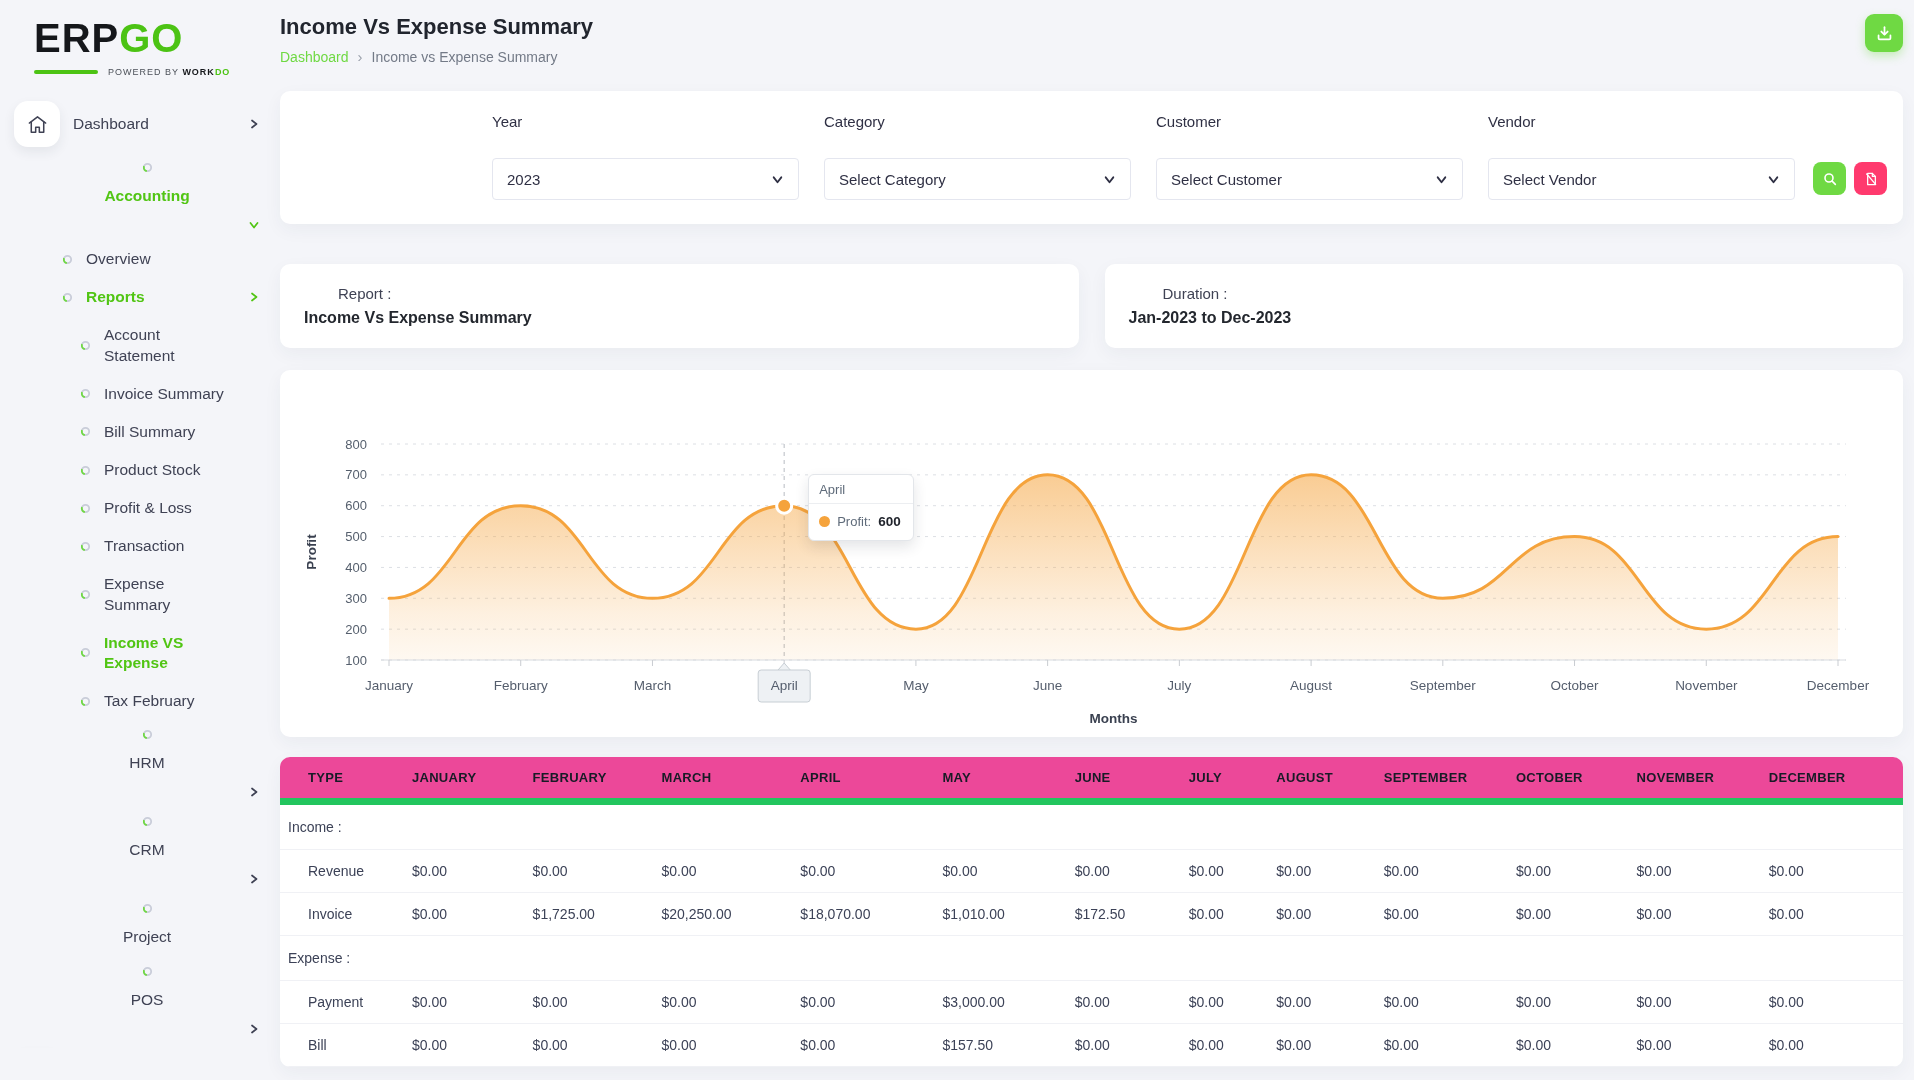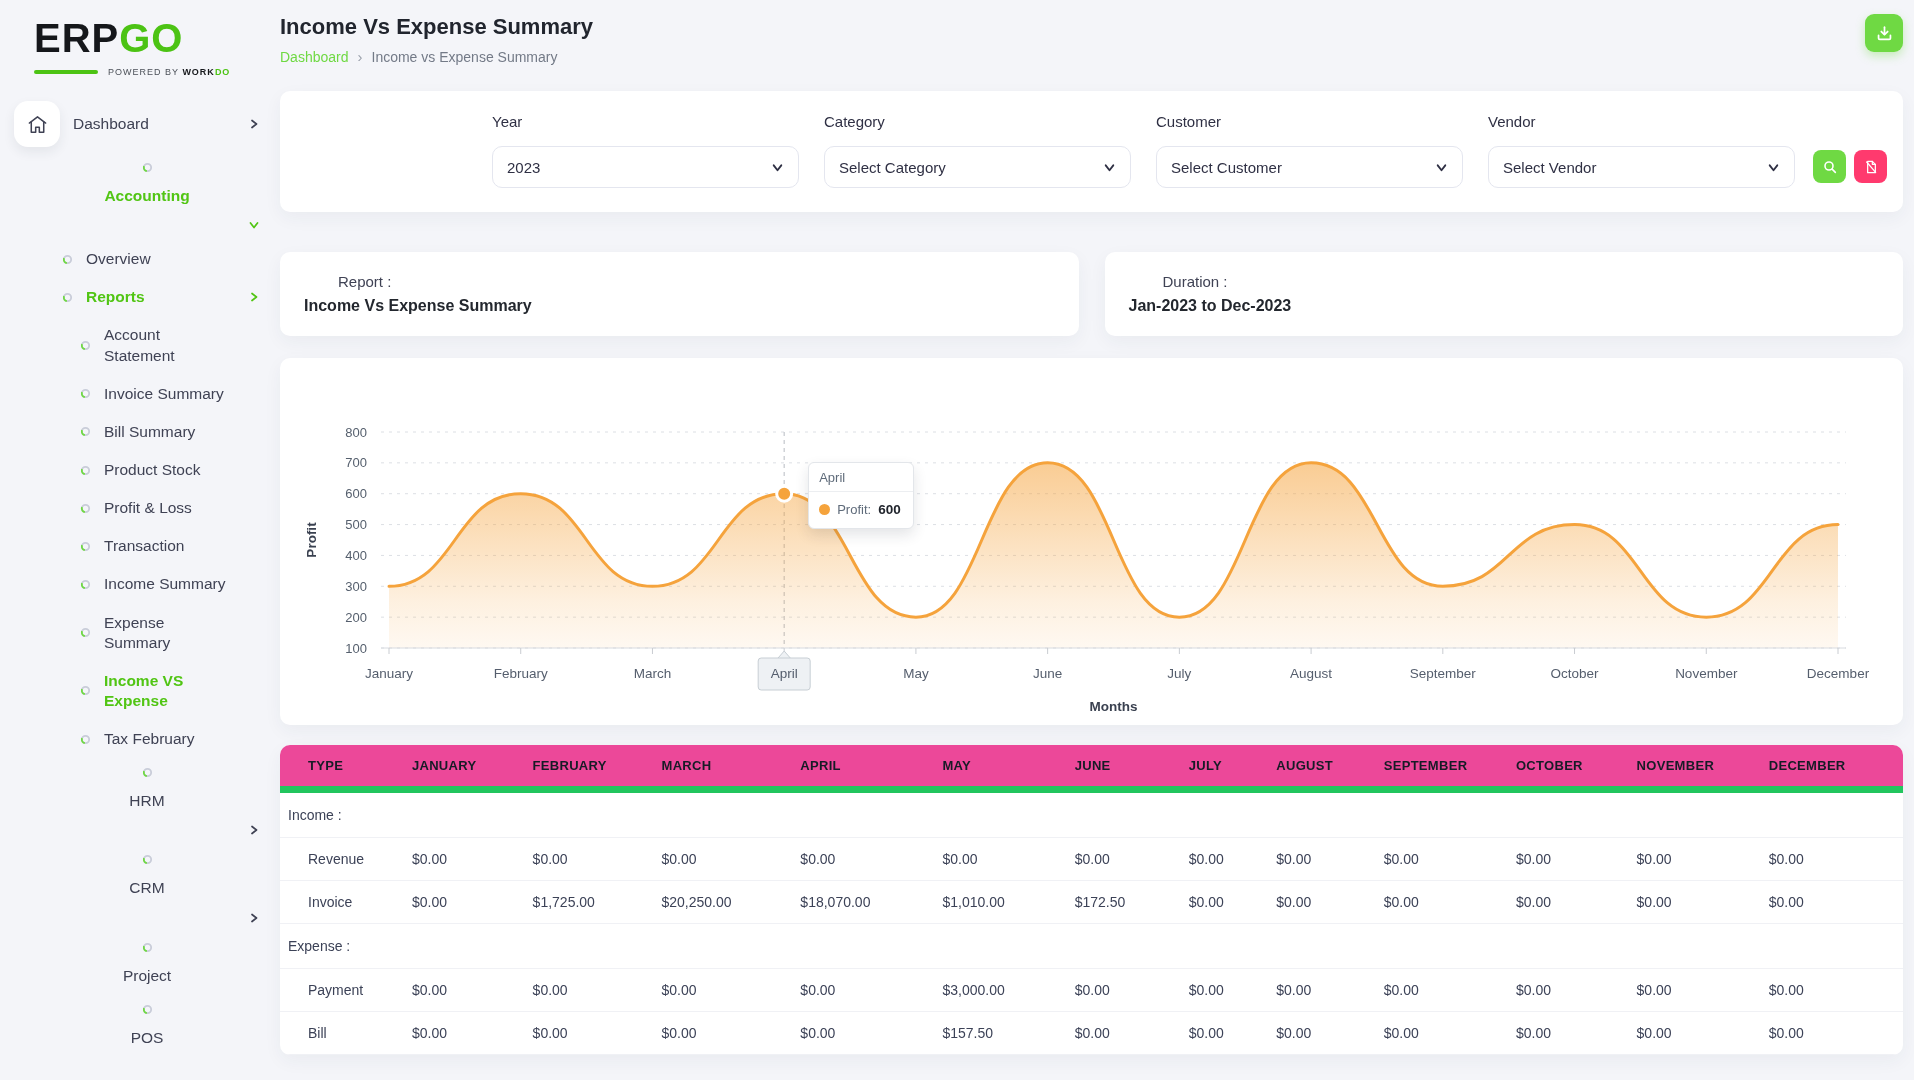--- a/index.html
+++ b/index.html
@@ -49,22 +49,22 @@
   .download-btn { width:38px; height:38px; border-radius:9px; background:#6fd943;
                   box-shadow:0 4px 10px rgba(111,217,67,.35); }
 
   .card { background:#fff; border-radius:10px; box-shadow:0 6px 18px rgba(40,50,70,.05); }
 
   
   .filter-card { margin-top:26px; padding:22px 16px 24px 16px; display:flex;
                  align-items:flex-end; }
   .fgroup { margin-right:25px; }
   .fgroup:first-child { margin-left:196px; }
-  .flabel { display:block; font-size:15px; color:#2f3044; margin-bottom:16px; }
-  .fselect { width:307px; height:42px; border:1px solid #e4e6ef; border-radius:10px;
+  .flabel { display:block; font-size:15px; color:#2f3044; margin-bottom:28px; }
+  .fselect { width:307px; height:42px; border:1px solid #e4e6ef; border-radius:4px;
              background:#fff; display:flex; align-items:center; justify-content:space-between;
              padding:0 14px; font-size:15px; color:#2f3044; cursor:pointer; }
   .fselect .chev { color:#2f3044; }
   .filter-actions { display:flex; gap:8px; margin-left:18px; margin-bottom:5px; }
   .sq-btn { width:33px; height:33px; border-radius:8px; }
   .search-btn { background:#6fd943; }
   .reset-btn { background:#ff3a6e; }
 
   
   .info-row { display:flex; gap:26px; margin-top:40px; }
@@ -205,29 +205,20 @@
           <span class="sb-label">Profit &amp; Loss</span>
         </div>
         <div class="sb-item lvl3">
           <span class="ring">
             <svg width="11" height="11" viewBox="0 0 12 12" fill="none">
               <circle cx="6" cy="6" r="4" stroke="#c9cdd9" stroke-width="2"></circle>
               <circle cx="6" cy="6" r="4" stroke="#6fd943" stroke-width="2" stroke-dasharray="7 18.2" transform="rotate(100 6 6)"></circle>
             </svg>
           </span>
           <span class="sb-label">Transaction</span>
-        </div>
-        <div class="sb-item lvl3">
-          <span class="ring">
-            <svg width="11" height="11" viewBox="0 0 12 12" fill="none">
-              <circle cx="6" cy="6" r="4" stroke="#c9cdd9" stroke-width="2"></circle>
-              <circle cx="6" cy="6" r="4" stroke="#6fd943" stroke-width="2" stroke-dasharray="7 18.2" transform="rotate(100 6 6)"></circle>
-            </svg>
-          </span>
-          <span class="sb-label">Income Summary</span>
         </div>
         <div class="sb-item lvl3">
           <span class="ring">
             <svg width="11" height="11" viewBox="0 0 12 12" fill="none">
               <circle cx="6" cy="6" r="4" stroke="#c9cdd9" stroke-width="2"></circle>
               <circle cx="6" cy="6" r="4" stroke="#6fd943" stroke-width="2" stroke-dasharray="7 18.2" transform="rotate(100 6 6)"></circle>
             </svg>
           </span>
           <span class="sb-label">Expense Summary</span>
         </div>

